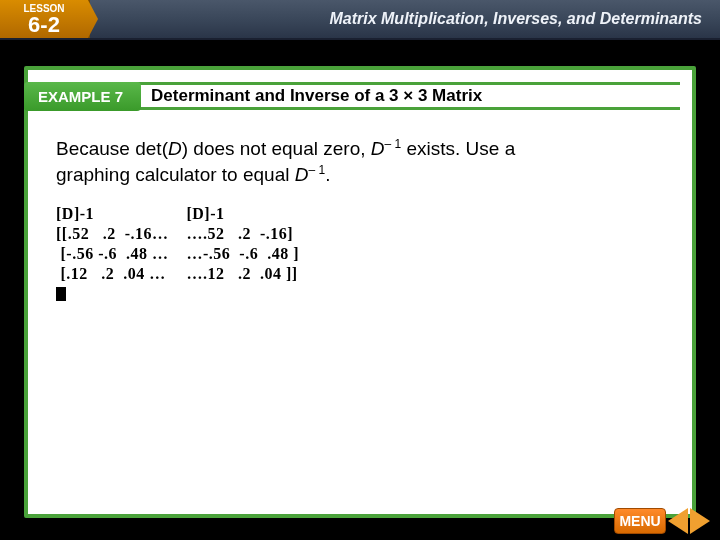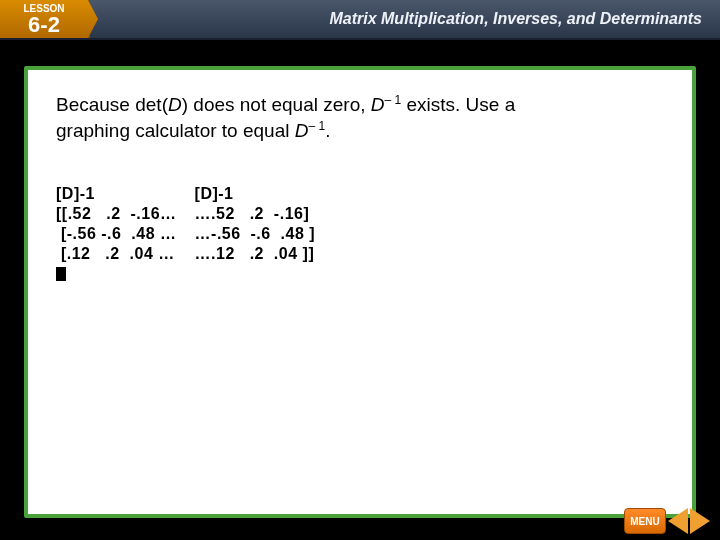--- a/index.html
+++ b/index.html
@@ -114,50 +114,49 @@
   }
   .body-text .it { font-style: italic; }
   .body-text sup { font-size: 12px; vertical-align: super; }
   .calc-wrap {
     display: flex;
     gap: 18px;
     padding: 8px 28px;
   }
   .calc-screen {
     background: #fff;
-    font-family: Liberation Sans, sans-serif;
+    font-family: Liberation Serif, serif;
     font-size: 16px;
     font-weight: bold;
     line-height: 1.25;
     white-space: pre;
     letter-spacing: 0.5px;
-    margin-top: 24px;
   }
   .cursor-block {
     display: inline-block;
     width: 10px;
     height: 14px;
     background: #000;
     vertical-align: middle;
   }
   .nav {
     position: absolute;
     right: 10px;
     bottom: 6px;
     display: flex;
     align-items: center;
     gap: 2px;
   }
   .menu-btn {
-    width: 42px;
+    width: 52px;
     height: 26px;
     background: linear-gradient(#ff8a2a, #d86a00);
     border-radius: 4px;
     color: #fff;
-    font-size: 10px;
+    font-size: 14px;
     font-weight: bold;
     display: flex;
     align-items: center;
     justify-content: center;
     border: 1px solid #a04a00;
     cursor: pointer;
   }
   .arrow-btn {
     width: 0;
     height: 0;
@@ -175,20 +174,24 @@
   <div class="lesson-badge">
     <span>LESSON</span>
     <span class="lesson-num">6-2</span>
   </div>
   <div class="chapter-title">Matrix Multiplication, Inverses, and Determinants</div>
 </div>
 
 <div class="content-area">
   <div class="page-frame">
 
+    <div class="example-bar">
+      <div class="example-tag">EXAMPLE 7</div>
+      <div class="example-rule">Determinant and Inverse of a 3 × 3 Matrix</div>
+    </div>
 
     <div class="body-text">
       <span>Because det(</span><span class="it">D</span><span>) does not equal zero, </span><span class="it">D</span><sup>– 1</sup><span> exists. Use a</span><br>
       <span>graphing calculator to equal </span><span class="it">D</span><sup>– 1</sup><span>.</span>
     </div>
 
     <div class="calc-wrap">
       <div>
         <div class="calc-screen">[D]-1
 [[.52   .2  -.16…

